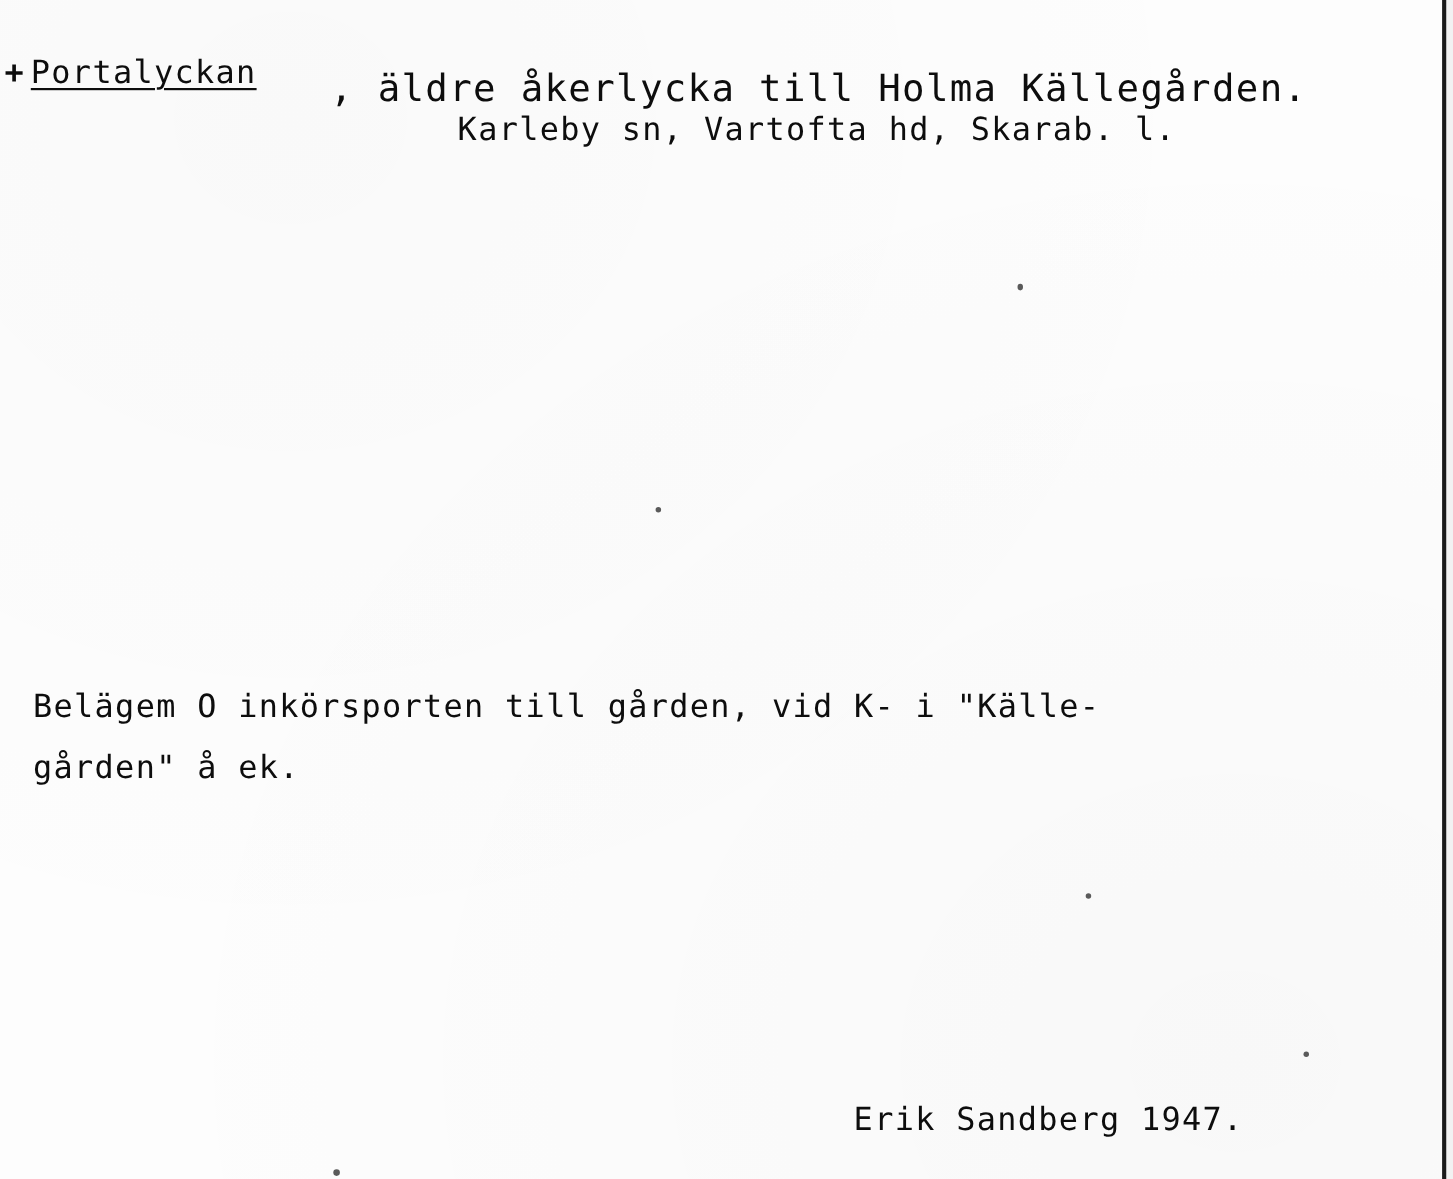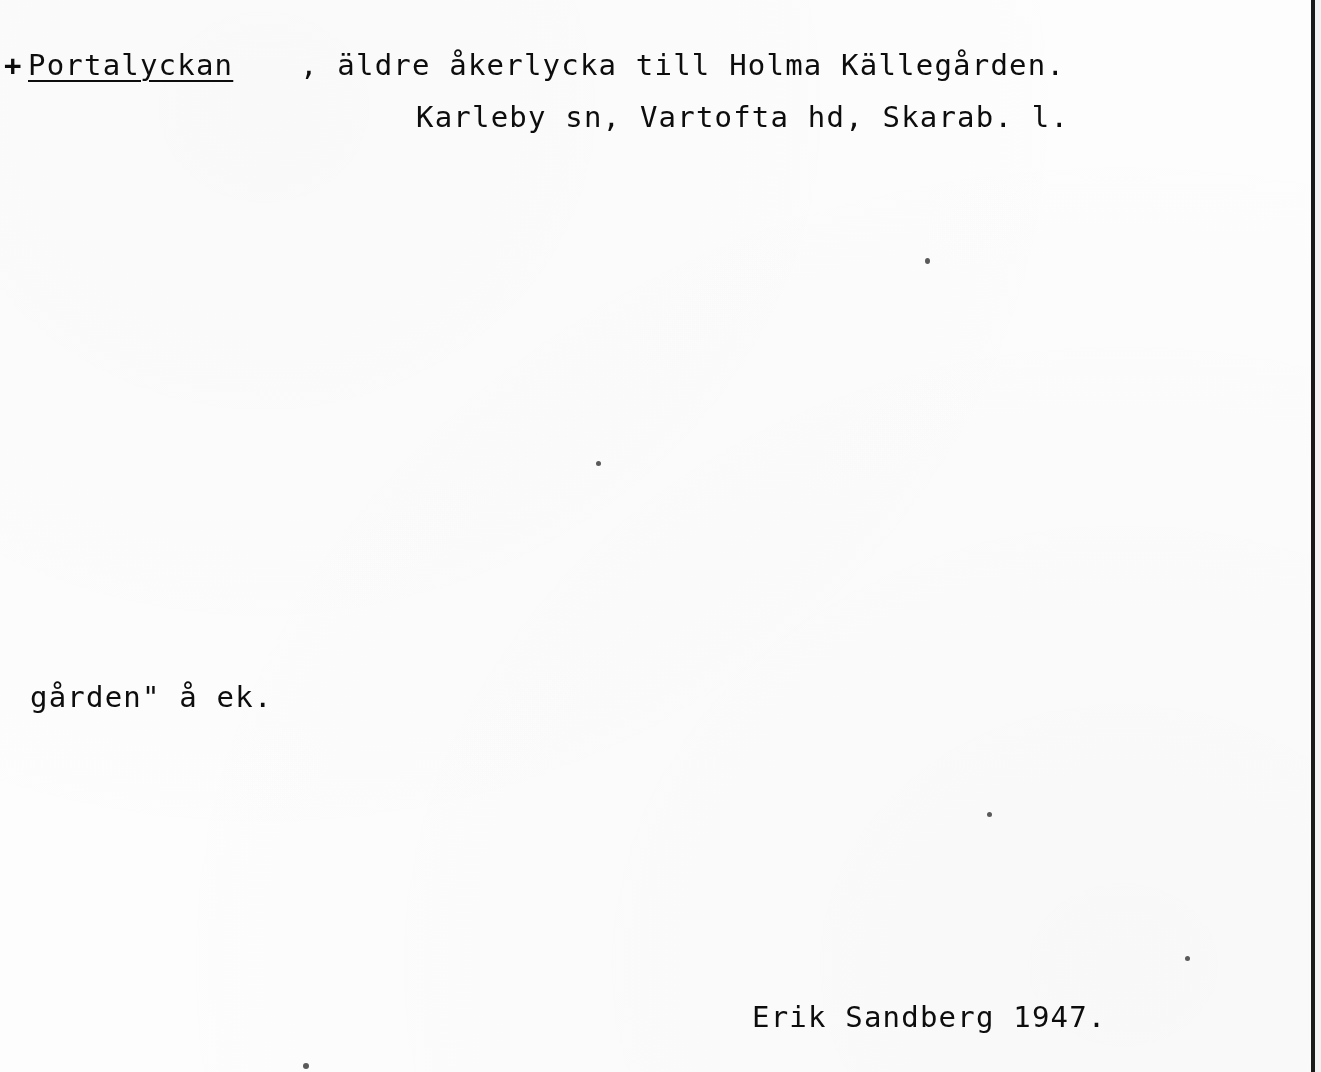--- a/index.html
+++ b/index.html
@@ -69,22 +69,22 @@
   .headword {
     left: 28px;
     top: 48px;
     font-size: 29px;
     text-decoration: underline;
     text-underline-offset: 5px;
     text-decoration-thickness: 2px;
   }
   .headrest {
     left: 300px;
-    top: 48px;
-    font-size: 29px;
+    top: 61px;
+    font-size: 34px;
   }
   .headline2 {
     left: 416px;
     top: 100px;
     font-size: 29px;
     text-align: center;
   }
 
   .line-source {
     left: 30px;
@@ -97,21 +97,21 @@
     top: 625px;
     font-size: 29px;
   }
   .line-body2 {
     left: 30px;
     top: 680px;
     font-size: 29px;
   }
 
   .line-sign {
-    left: 752px;
+    left: 776px;
     top: 1000px;
     font-size: 29px;
   }
 
   
   .speck {
     position: absolute;
     background: #5a5a5a;
     border-radius: 50%;
     pointer-events: none;
@@ -127,20 +127,21 @@
 
 <div class="page">
   <div class="scan-tint"></div>
 
   <div class="typed plus-mark">+</div>
   <div class="typed headword">Portalyckan</div>
   <div class="typed headrest">, äldre åkerlycka till Holma Källegården.</div>
   <div class="typed headline2">Karleby sn, Vartofta hd, Skarab. l.</div>
 
 
+  <div class="typed line-body1">Belägem O inkörsporten till gården, vid K- i "Källe-</div>
   <div class="typed line-body2">gården" å ek.</div>
 
   <div class="typed line-sign">Erik Sandberg 1947.</div>
 
   <div class="speck s1"></div>
   <div class="speck s2"></div>
   <div class="speck s3"></div>
   <div class="speck s4"></div>
   <div class="speck s5"></div>
 

